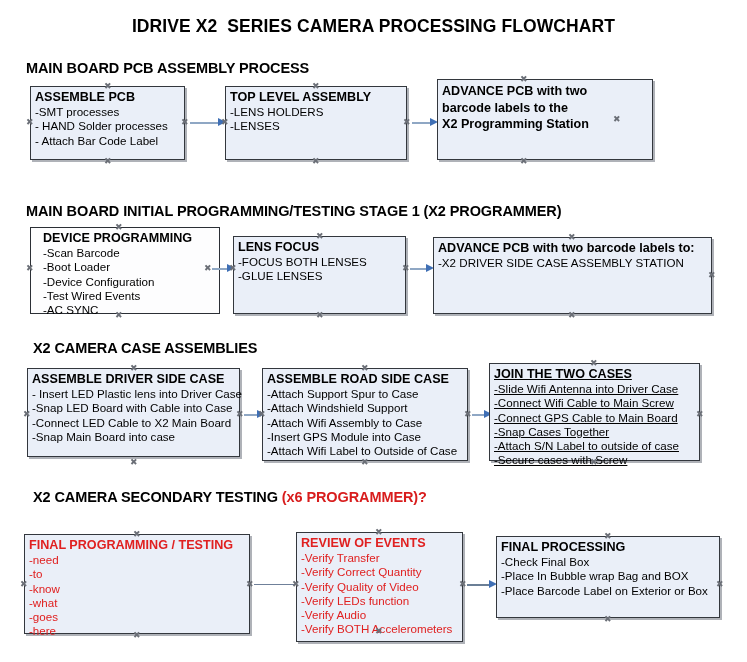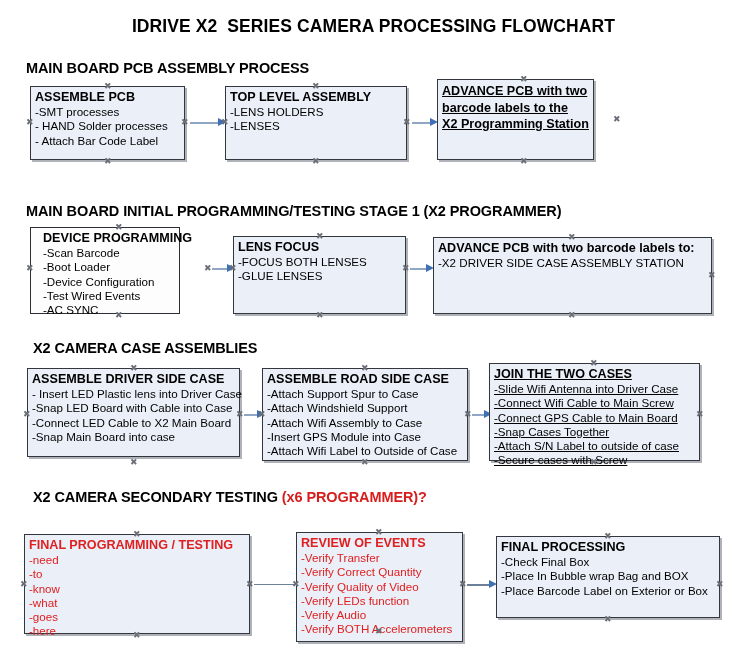--- a/index.html
+++ b/index.html
@@ -148,32 +148,32 @@
     <div class="n-line">-LENSES</div>
   </div>
   <span class="handle" style="left:221px; top:118px;">✖</span>
   <span class="handle" style="left:312px; top:82px;">✖</span>
   <span class="handle" style="left:312px; top:157px;">✖</span>
   <span class="handle" style="left:403px; top:118px;">✖</span>
 
   <div class="conn" style="left:412px; top:122px; width:20px;"></div>
   <div class="arrowhead" style="left:430px; top:118px;"></div>
 
-  <div class="node" id="n-advance-pcb-1" style="left:437px; top:79px; width:157px; height:81px;text-decoration:underline;">
+  <div class="node" id="n-advance-pcb-1" style="left:437px; top:79px; width:216px; height:81px;">
     <div class="n-title multi">ADVANCE PCB with two
 barcode labels to the
  X2 Programming Station</div>
   </div>
   <span class="handle" style="left:520px; top:75px;">✖</span>
   <span class="handle" style="left:520px; top:157px;">✖</span>
   <span class="handle" style="left:613px; top:115px;">✖</span>
 
   <div class="section-head" style="left:26px; top:203px;">MAIN BOARD INITIAL PROGRAMMING/TESTING STAGE 1 (X2 PROGRAMMER)</div>
 
-  <div class="node plain" id="n-device-programming" style="left:30px; top:227px; width:150px; height:87px;padding-left:12px;">
+  <div class="node plain" id="n-device-programming" style="left:30px; top:227px; width:190px; height:87px;padding-left:12px;">
     <div class="n-title">DEVICE PROGRAMMING</div>
     <div class="n-line">-Scan Barcode</div>
     <div class="n-line">-Boot Loader</div>
     <div class="n-line">-Device Configuration</div>
     <div class="n-line">-Test Wired Events</div>
     <div class="n-line">-AC SYNC</div>
   </div>
   <span class="handle" style="left:26px; top:264px;">✖</span>
   <span class="handle" style="left:115px; top:223px;">✖</span>
   <span class="handle" style="left:115px; top:311px;">✖</span>

